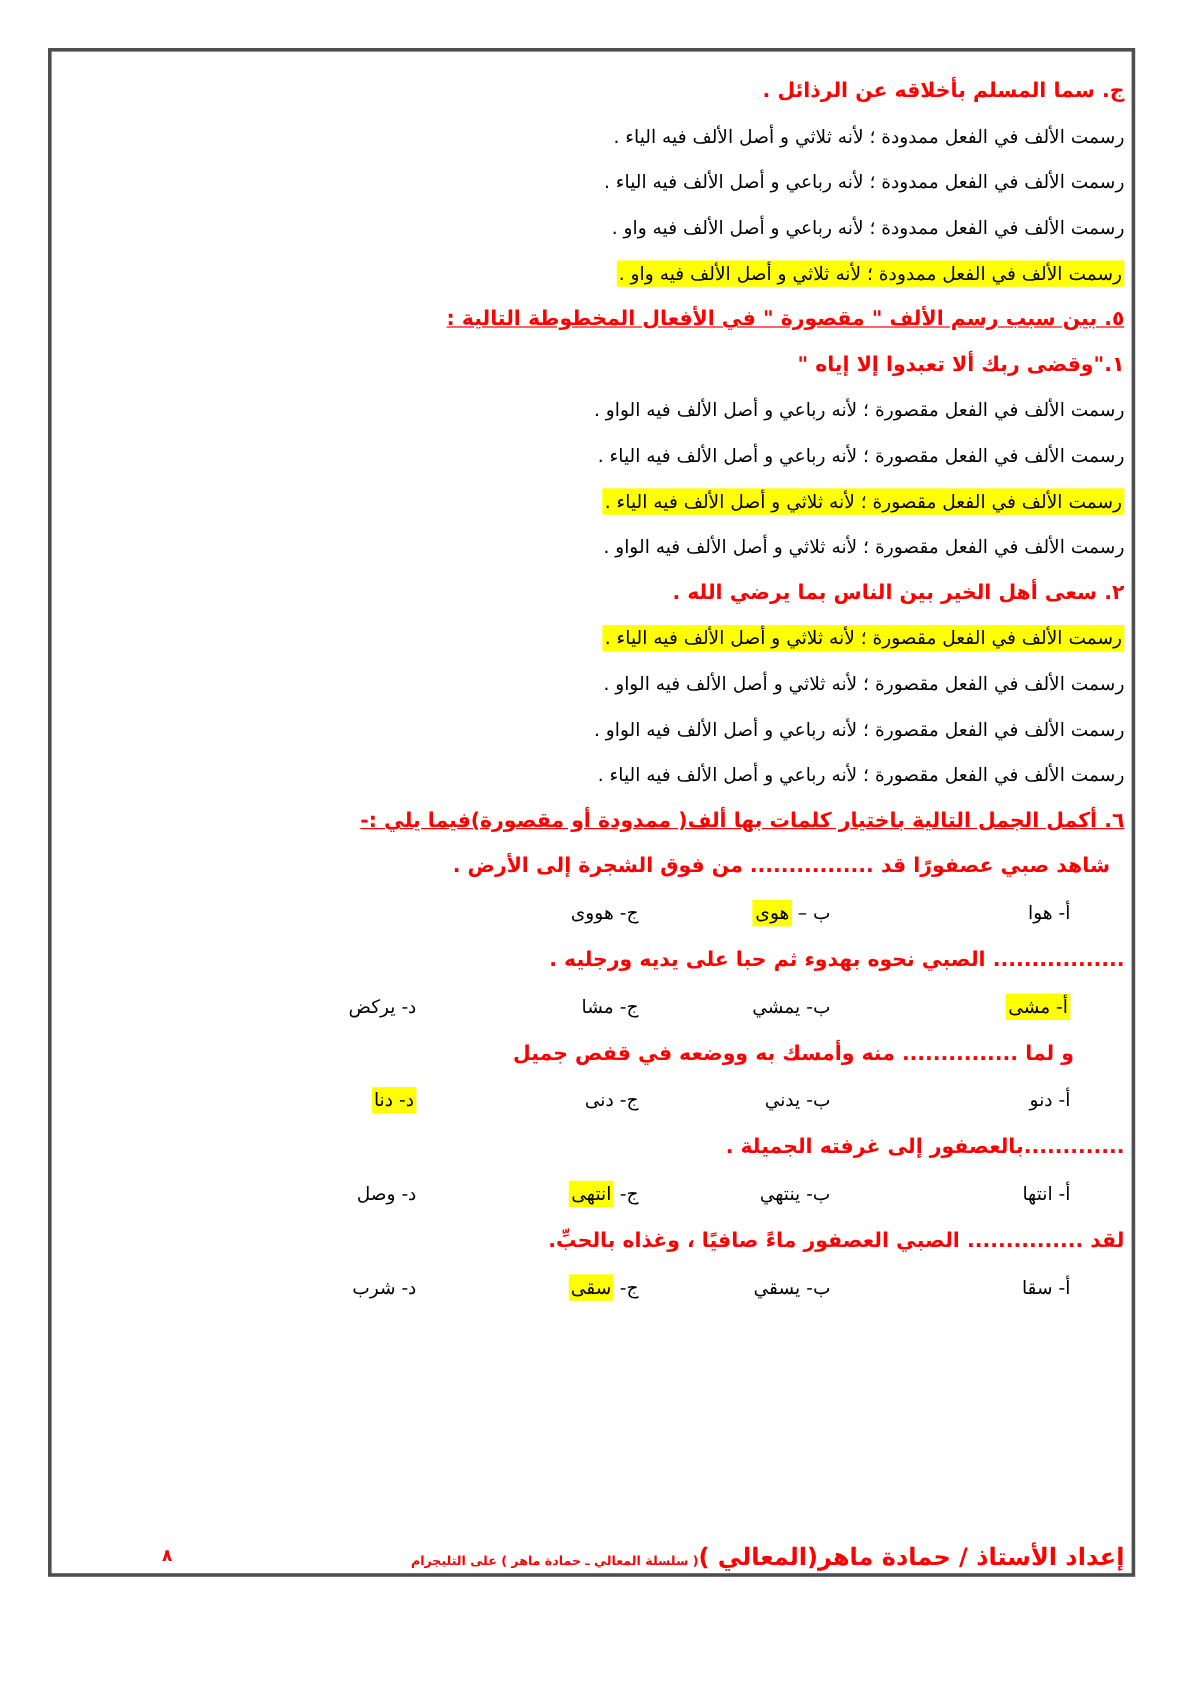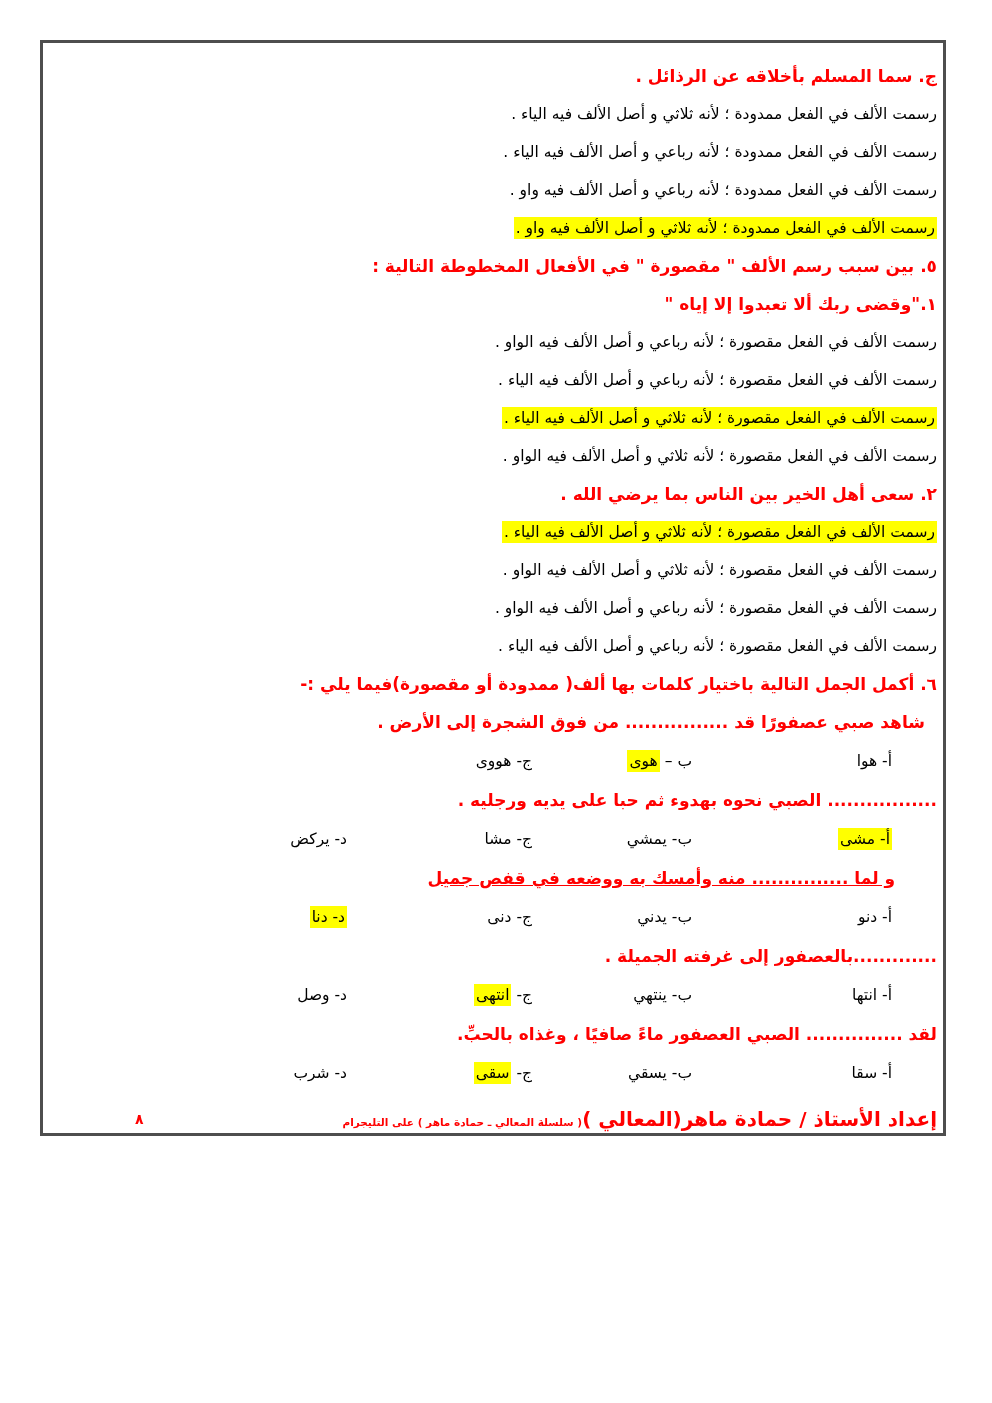--- a/index.html
+++ b/index.html
@@ -1,36 +1,36 @@
 <!DOCTYPE html>
 <html lang="ar" dir="rtl"><head>
 <meta charset="utf-8">
 <style>
   html,body{margin:0;padding:0;}
   body{
     width:992px;height:1403px;position:relative;background:#ffffff;
     font-family:"DejaVu Sans",sans-serif;direction:rtl;overflow:hidden;
   }
   .page{
-    position:absolute;left:40px;top:40px;width:906px;height:1096px;
+    position:absolute;left:40px;top:40px;width:906px;height:1274px;
     border:3px solid #4e4e4e;background:#ffffff;box-sizing:border-box;
   }
   .content{padding:14px 6px 0 6px;}
   .line{
     font-size:15.5px;color:#000000;line-height:38px;text-align:right;
     white-space:nowrap;
   }
   .red{
     color:#ff0000;font-weight:bold;font-size:17px;line-height:38px;
     text-align:right;white-space:nowrap;
   }
-  .u{}
+  .u{text-decoration:underline;}
   .hl{background:#ffff00;padding:2px 2px;}
   .indent-sm{padding-left:0;padding-right:12px;}
-  .indent-md{padding-right:42px;text-decoration:underline;}
+  .indent-md{padding-right:42px;}
   .opts{
     display:flex;direction:rtl;padding-right:45px;line-height:40px;
     font-size:15.5px;color:#000000;
   }
   .opts .c1{width:200px;}
   .opts .c2{width:160px;}
   .opts .c3{width:185px;}
   .opts .c4{flex:1;}
   .footer{
     position:absolute;bottom:2px;right:6px;left:6px;display:flex;

